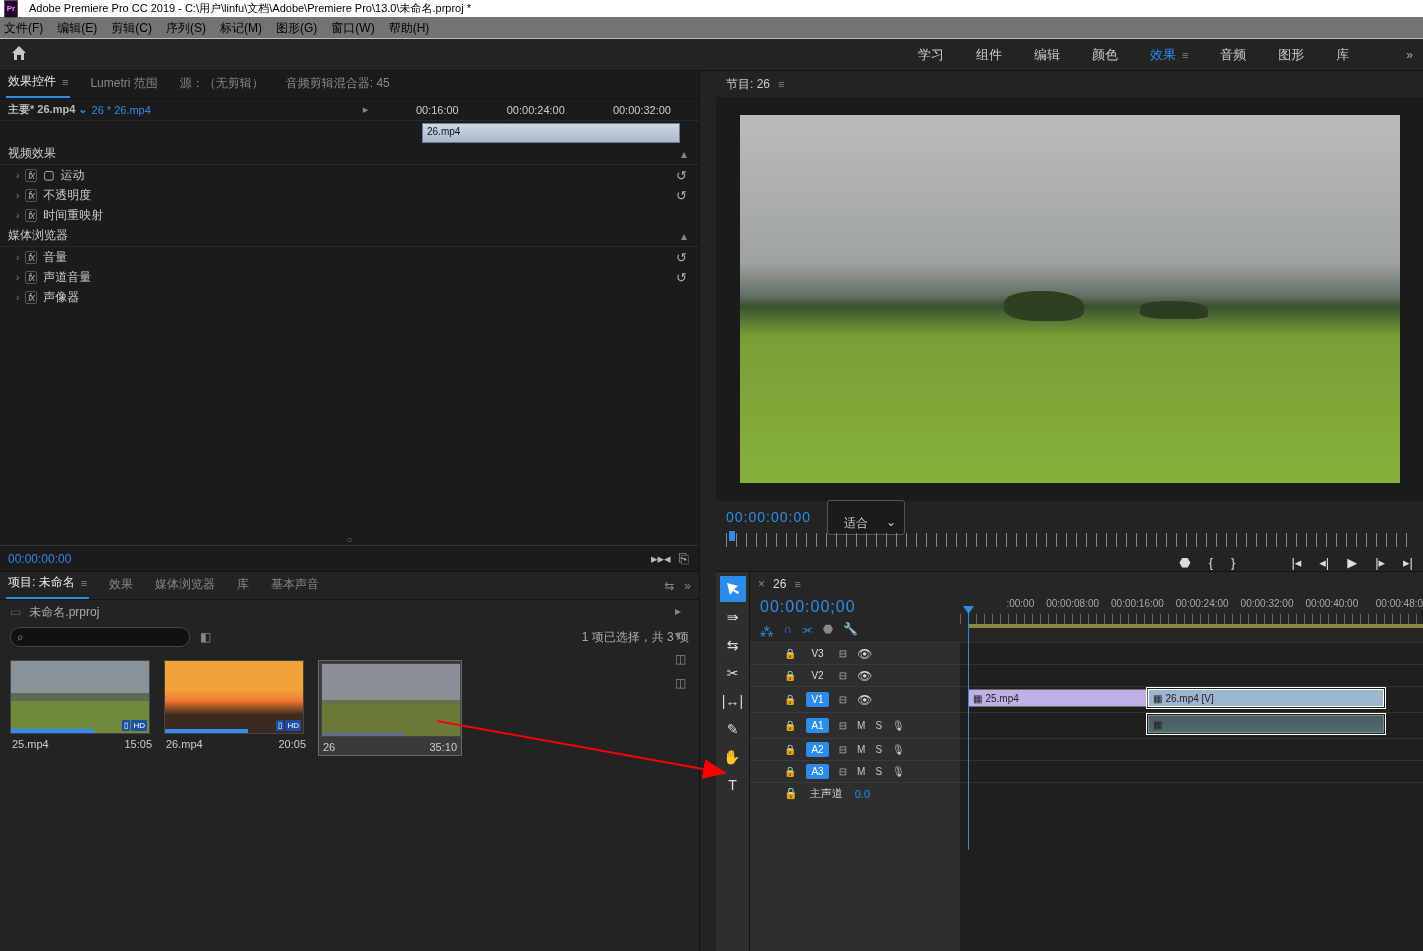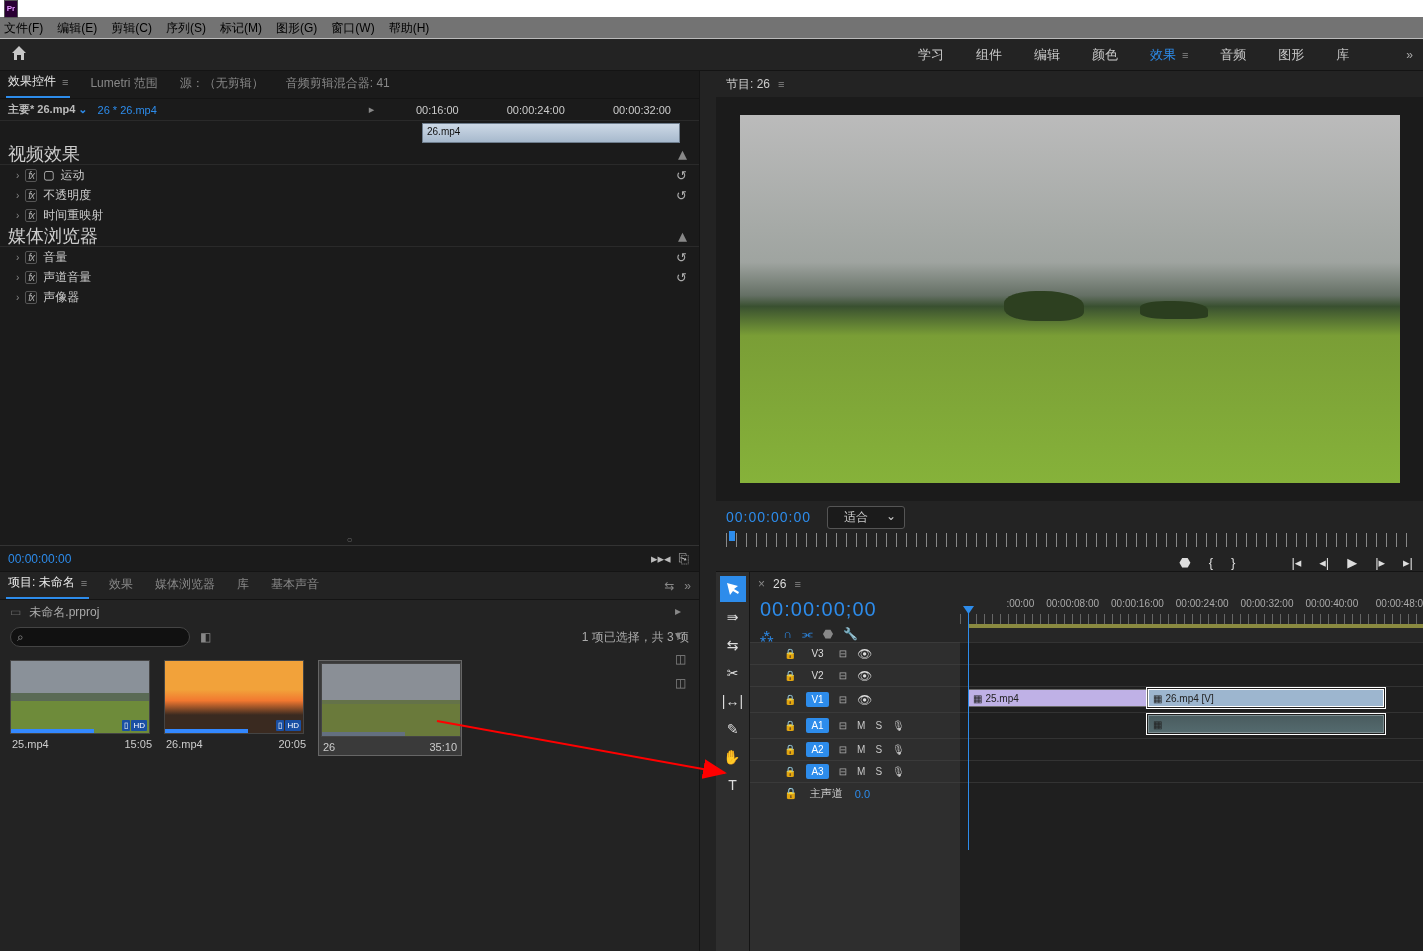--- a/index.html
+++ b/index.html
@@ -18,24 +18,24 @@
 .main { display: flex; height: calc(951px - 17px - 22px - 32px); }
 .col-left { width: 700px; display: flex; flex-direction: column; border-right: 1px solid #141414; }
 .col-right { flex: 1; display: flex; flex-direction: column; margin-left: 16px; }
 .panel { background: #232323; }
 .panel-tabs { height: 28px; display: flex; align-items: flex-end; padding: 0 6px; gap: 18px; font-size: 12px; border-bottom: 1px solid #141414; }
 .panel-tabs .tab { padding: 4px 2px 6px; color: #888; cursor: default; display:flex; align-items:center; gap:6px;}
 .panel-tabs .tab.active { color: #e8e8e8; border-bottom: 2px solid #2d8ceb; }
 .ec-top { height: 500px; background: #1b1b1b; display: flex; flex-direction: column; }
 .ec-header-row { display: flex; height: 22px; align-items: center; padding-left: 8px; font-size: 11px; border-bottom: 1px solid #2a2a2a; }
 .ec-header-row .clip-a { color: #bbb; font-weight: bold; }
-.ec-header-row .clip-b { color: #2d8ceb; margin-left: 10px; }
+.ec-header-row .clip-b { color: #2d8ceb; margin-left: 4px; }
 .ec-header-row .timecodes { margin-left: auto; display:flex; gap: 48px; padding-right: 28px; color:#ccc;}
 .ec-cliptrack { height: 20px; margin: 2px 0 0 422px; width: 258px; background: linear-gradient(#cdd9e6,#a7b9cd); font-size: 10px; color:#111; padding:2px 4px; border:1px solid #6e7d8d; }
-.ec-section { height: 22px; padding-left: 8px; display: flex; align-items: center; font-size: 18px; color: #ccc; border-bottom: 1px solid #2a2a2a;}
+.ec-section { height: 22px; padding-left: 8px; display: flex; align-items: center; font-size: 12px; color: #ccc; border-bottom: 1px solid #2a2a2a;}
 .ec-section .arrow-dn { margin-left:auto; margin-right: 12px; color:#888; }
 .ec-prop { height: 20px; display: flex; align-items: center; padding-left: 16px; font-size: 12px; color:#ccc; gap: 6px;}
 .ec-prop .fx { font-style: italic; font-size: 10px; letter-spacing:-1px; color:#aaa; border:1px solid #555; padding:0 2px; border-radius:2px;}
 .ec-prop .reset { margin-left:auto; margin-right: 12px; color:#aaa; font-size:13px;}
 .ec-bottom { margin-top:auto; height: 26px; border-top: 1px solid #333; display: flex; align-items: center; }
 .ec-bottom .tc { color: #2d8ceb; padding-left: 8px; font-size: 12px;}
 .ec-bottom .icons-r { margin-left:auto; display:flex; gap:8px; padding-right:10px; color:#bbb; font-size:13px;}
 .project-panel { flex: 1; display:flex; flex-direction:column; background:#232323; border-top:1px solid #141414; }
 .proj-path { height: 24px; display: flex; align-items: center; padding-left: 10px; gap: 8px; color:#aaa; font-size:12px;}
 .proj-search { height: 26px; display:flex; align-items:center; padding: 0 10px; gap: 10px;}
@@ -53,34 +53,34 @@
 .thumb-sunset { background: linear-gradient(#f2a23a 40%, #f27830 55%, #3a2a20 75%); }
 .thumb-sky2 { background: linear-gradient(#8a8f96 50%, #647249 50% 55%, #6a7a3b 55%); }
 .program-panel { height: 500px; display:flex; flex-direction:column; }
 .program-tabs { height:26px; display:flex; align-items:center; padding-left:10px; font-size:12px; color:#ccc; gap:8px;}
 .program-view { flex:1; background:#1b1b1b; display:flex; align-items:center; justify-content:center; }
 .program-frame { width: 660px; height: 368px; background: linear-gradient(#bbb 0%, #9fa4a0 40%, #657065 49%, #395030 52%, #7a9e36 60%, #86b23a 100%); position:relative;}
 .program-frame::after { content:""; position:absolute; left:40%; bottom:44%; width:80px; height:30px; background:#2d4020; border-radius: 40% 50% 30% 40%; box-shadow: 130px 4px 0 -6px #2b3e1f;}
 .program-controls { height: 70px; padding: 4px 10px; }
 .program-controls .row1 { display:flex; align-items:center; gap: 16px; height:24px;}
 .program-controls .tc { color:#2d8ceb; font-size:14px; letter-spacing:1px;}
-.program-controls .fit-sel { background:#1b1b1b; border:1px solid #555; padding:2px 36px 2px 16px; color:#ccc; font-size:12px; position:relative; border-radius:3px;}
+.program-controls .fit-sel { background:#1b1b1b; border:1px solid #555; padding:14px 36px 2px 16px; color:#ccc; font-size:12px; position:relative; border-radius:3px;}
 .program-controls .ruler { height:14px; background: repeating-linear-gradient(to right, #888 0 1px, transparent 1px 10px); margin: 4px 0; position:relative;}
 .program-controls .ruler .playhead { position:absolute; left:3px; top:-2px; width:6px; height:10px; background:#2d8ceb;}
 .program-controls .transport { display:flex; gap: 18px; justify-content:flex-end; color:#ddd; font-size:13px; padding-top: 4px;}
 .timeline-panel { flex:1; display:flex; background:#262626; border-top:1px solid #141414; }
 .tl-tools { width: 34px; background:#2e2e2e; display:flex; flex-direction:column; align-items:center; padding-top:4px; gap:2px; border-right:1px solid #141414;}
 .tl-tools .tool { width:26px; height:26px; display:flex; align-items:center; justify-content:center; color:#ddd; font-size:14px;}
 .tl-tools .tool.active { background:#2d8ceb; color:#fff;}
 .tl-main { flex:1; display:flex; flex-direction:column; }
 .tl-tabs { height:24px; display:flex; align-items:center; padding-left:8px; font-size:12px; gap:8px; color:#ddd;}
 .tl-tabs .close-x { color:#888;}
 .tl-header { height: 46px; display:flex;}
 .tl-header .left { width: 210px; padding-left: 10px;}
-.tl-header .left .tc { color:#2d8ceb; font-size:20px; letter-spacing:1px; padding-top:2px;}
+.tl-header .left .tc { color:#2d8ceb; font-size:16px; letter-spacing:1px; padding-top:2px;}
 .tl-header .left .opts { padding-top:6px; display:flex; gap:10px; color:#2d8ceb; font-size:12px;}
 .tl-header .left .opts .dim { color:#888; }
 .tl-header .ruler-area { flex:1; position:relative;}
 .tl-ruler-times { display:flex; color:#aaa; font-size:10px; position:absolute; top:2px; left:0; right:0;}
 .tl-ruler-times span { width: 96px; text-align: right;}
 .tl-ruler-times span:first-child { width:14px; }
 .tl-ruler-ticks { position:absolute; top:18px; left:0; right:0; height:10px; background: repeating-linear-gradient(to right, #666 0 1px, transparent 1px 8px);}
 .tl-workarea { position:absolute; top:28px; left:8px; height:4px; width: 560px; background:#8a8a40;}
 .tl-playhead { position:absolute; top:14px; left:8px; width:1px; height: 240px; background:#2d8ceb; z-index: 20;}
 .tl-playhead::before { content:""; position:absolute; top:-4px; left:-5px; width:11px; height:8px; background:#2d8ceb; clip-path: polygon(0 0, 100% 0, 50% 100%);}
@@ -107,20 +107,21 @@
 .menu-lines { font-size:11px; color:#888; }
 .arrow-r { color:#888; font-size:10px;}
 .red-arrow { position:absolute; pointer-events:none; z-index:100; }
 svg.red-arrow { overflow: visible; }
 </style>
 </head>
 <body>
 
 <div class="titlebar">
   <span class="pp-icon">Pr</span>
+  <span> Adobe Premiere Pro CC 2019 - C:\用户\linfu\文档\Adobe\Premiere Pro\13.0\未命名.prproj *</span>
 </div>
 
 <div class="menubar">
   <span>文件(F)</span>
   <span>编辑(E)</span>
   <span>剪辑(C)</span>
   <span>序列(S)</span>
   <span>标记(M)</span>
   <span>图形(G)</span>
   <span>窗口(W)</span>
@@ -153,21 +154,21 @@
   <div class="col-left">
 
     <div class="panel ec-top" style="position:relative;">
       <div class="panel-tabs">
         <span class="tab active">
             <span>效果控件</span>
             <span class="menu-lines">≡</span>
           </span>
         <span class="tab">Lumetri 范围</span>
         <span class="tab">源：（无剪辑）</span>
-        <span class="tab">音频剪辑混合器: 41</span>
+        <span class="tab">音频剪辑混合器: 45</span>
       </div>
       <div class="ec-header-row">
         <span class="clip-a"><span>主要* 26.mp4</span> <span style="color:#2d8ceb;">⌄</span></span>
         <span class="clip-b">26 * 26.mp4</span>
         <span style="margin-left:212px; color:#888;">▸</span>
         <span class="timecodes">
           <span>00:16:00</span>
           <span>00:00:24:00</span>
           <span>00:00:32:00</span>
         </span>

